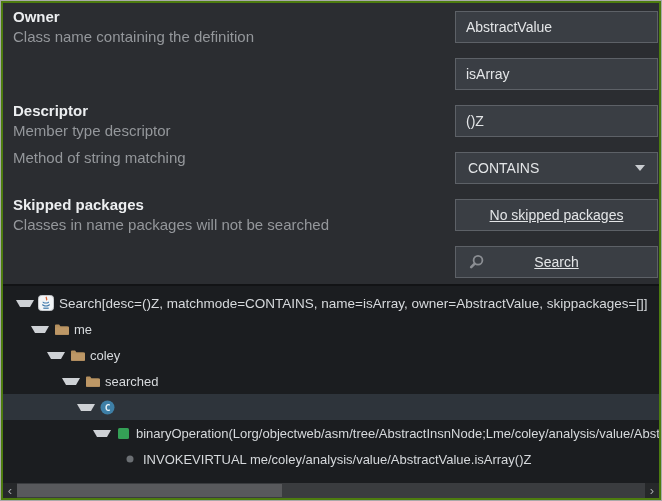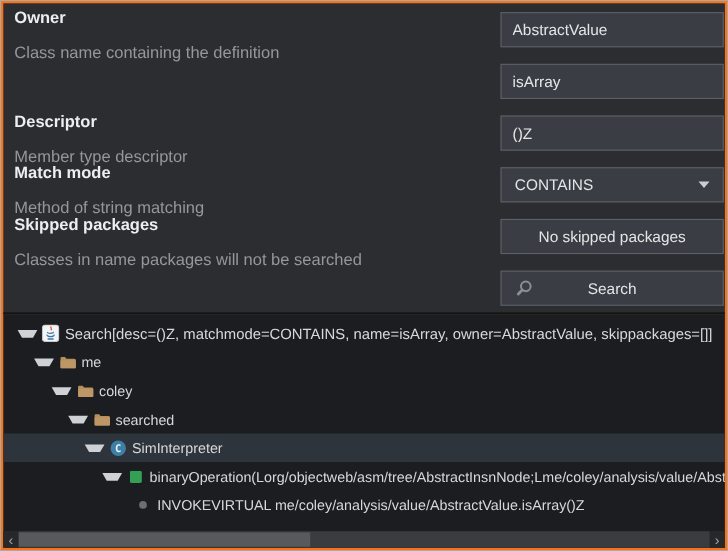--- a/index.html
+++ b/index.html
@@ -1,41 +1,41 @@
 <!DOCTYPE html>
 <html><head>
 <meta charset="utf-8">
 <style>
   html,body{margin:0;padding:0;background:#000;}
   body{width:662px;height:501px;font-family:"Liberation Sans",sans-serif;}
   .window{
     box-sizing:border-box;width:662px;height:501px;
-    border:1px solid #a9a9a9;background:#f97316;padding:2px;
+    border:1px solid #a9a9a9;background:#4d7c0f;padding:2px;
     display:flex;flex-direction:column;overflow:hidden;
   }
   
   .form-panel{
     position:relative;height:281px;flex:0 0 auto;
     background:#2b2d31;border-bottom:2px solid #121315;
   }
   .field-label{position:absolute;left:10px;width:430px;}
   .fl-title{font-size:15px;font-weight:bold;color:#eceef0;line-height:20px;}
-  .fl-desc{font-size:15px;color:#94979b;line-height:20px;margin-top:12px;}
+  .fl-desc{font-size:15px;color:#94979b;line-height:20px;}
   .ctl{
     position:absolute;left:452px;width:203px;height:32px;box-sizing:border-box;
     background:#3a3e44;border:1px solid #5d6167;color:#e3e5e7;
     font-family:"Liberation Sans",sans-serif;font-size:14px;
   }
   input.ctl{padding:0 10px;outline:none;}
   .dropdown{display:flex;align-items:center;justify-content:space-between;
     padding:0 12px;cursor:default;}
   .caret{width:0;height:0;border-left:5px solid transparent;
     border-right:5px solid transparent;border-top:6px solid #c9ccd0;}
   button.ctl{display:flex;align-items:center;justify-content:center;
-    cursor:default;padding:4px;}
+    cursor:default;padding:4px;text-decoration:underline;}
   .btn-search{position:relative;}
   .btn-search .sicon{position:absolute;left:12px;top:7px;display:block;}
   
   .tree-panel{
     position:relative;flex:1 1 auto;background:#1b1d20;overflow:hidden;
     padding-top:4px;
   }
   .tree-row{
     height:26px;display:flex;align-items:center;white-space:pre;
     overflow:hidden;width:662px;box-sizing:border-box;
@@ -67,21 +67,20 @@
 
     <div class="field-label" style="top:4px">
       <div class="fl-title">Owner</div>
       <div class="fl-desc">Class name containing the definition</div>
     </div>
     <div class="field-label" style="top:98px">
       <div class="fl-title">Descriptor</div>
       <div class="fl-desc">Member type descriptor</div>
     </div>
     <div class="field-label" style="top:145px">
-      <div class="fl-title">Match mode</div>
       <div class="fl-desc">Method of string matching</div>
     </div>
     <div class="field-label" style="top:192px">
       <div class="fl-title">Skipped packages</div>
       <div class="fl-desc">Classes in name packages will not be searched</div>
     </div>
 
     <input class="ctl" style="top: 8px;" value="AbstractValue">
     <input class="ctl" style="top: 55px;" value="isArray">
     <input class="ctl" style="top: 102px;" value="()Z">
@@ -122,21 +121,21 @@
               <path d="M1 2.6 Q1 1.6 2 1.6 h3.1 l1.3 1.6 h6.6 Q15 3.2 15 4.2 v6.6 Q15 11.8 14 11.8 H2 Q1 11.8 1 10.8 z" fill="#b5905f"></path>
               <rect x="1" y="4.4" width="14" height="7.4" rx="0.8" fill="#bd9766"></rect>
             </svg></span><span class="t-label">coley</span></div>
         <div class="tree-row" style="padding-left: 59px;"><span class="t-arrow"></span><span class="t-icon"><svg width="15" height="13" viewBox="0 0 15 13">
               <path d="M1 2.6 Q1 1.6 2 1.6 h3.1 l1.3 1.6 h6.6 Q15 3.2 15 4.2 v6.6 Q15 11.8 14 11.8 H2 Q1 11.8 1 10.8 z" fill="#b5905f"></path>
               <rect x="1" y="4.4" width="14" height="7.4" rx="0.8" fill="#bd9766"></rect>
             </svg></span><span class="t-label">searched</span></div>
         <div class="tree-row selected" style="padding-left: 74px;"><span class="t-arrow"></span><span class="t-icon"><svg width="15" height="15" viewBox="0 0 15 15">
               <circle cx="7.5" cy="7.5" r="7" fill="#3e7fa6"></circle>
               <text x="7.5" y="10.8" font-size="9.5" font-weight="bold" font-family="DejaVu Sans Mono, monospace" fill="#e9f3f9" text-anchor="middle">C</text>
-            </svg></span><span class="t-label">SimInterpreter</span></div>
+            </svg></span></div>
         <div class="tree-row" style="padding-left: 90px;"><span class="t-arrow"></span><span class="t-icon"><svg width="11" height="11" viewBox="0 0 11 11">
               <rect width="11" height="11" rx="1.5" fill="#34a056"></rect>
             </svg></span><span class="t-label">binaryOperation(Lorg/objectweb/asm/tree/AbstractInsnNode;Lme/coley/analysis/value/AbstractValue;Lme/coley/analysis/value/AbstractValue;)Lme/coley/analysis/value/AbstractValue;</span></div>
         <div class="tree-row" style="padding-left: 105px;"><span class="t-arrow hidden"></span><span class="t-icon"><svg width="8" height="8" viewBox="0 0 8 8">
               <circle cx="4" cy="4" r="3.5" fill="#6b6f73"></circle>
             </svg></span><span class="t-label">INVOKEVIRTUAL me/coley/analysis/value/AbstractValue.isArray()Z</span></div>
       </div>
 
     <div class="hscroll">
       <div class="sb-arrow">‹</div>

